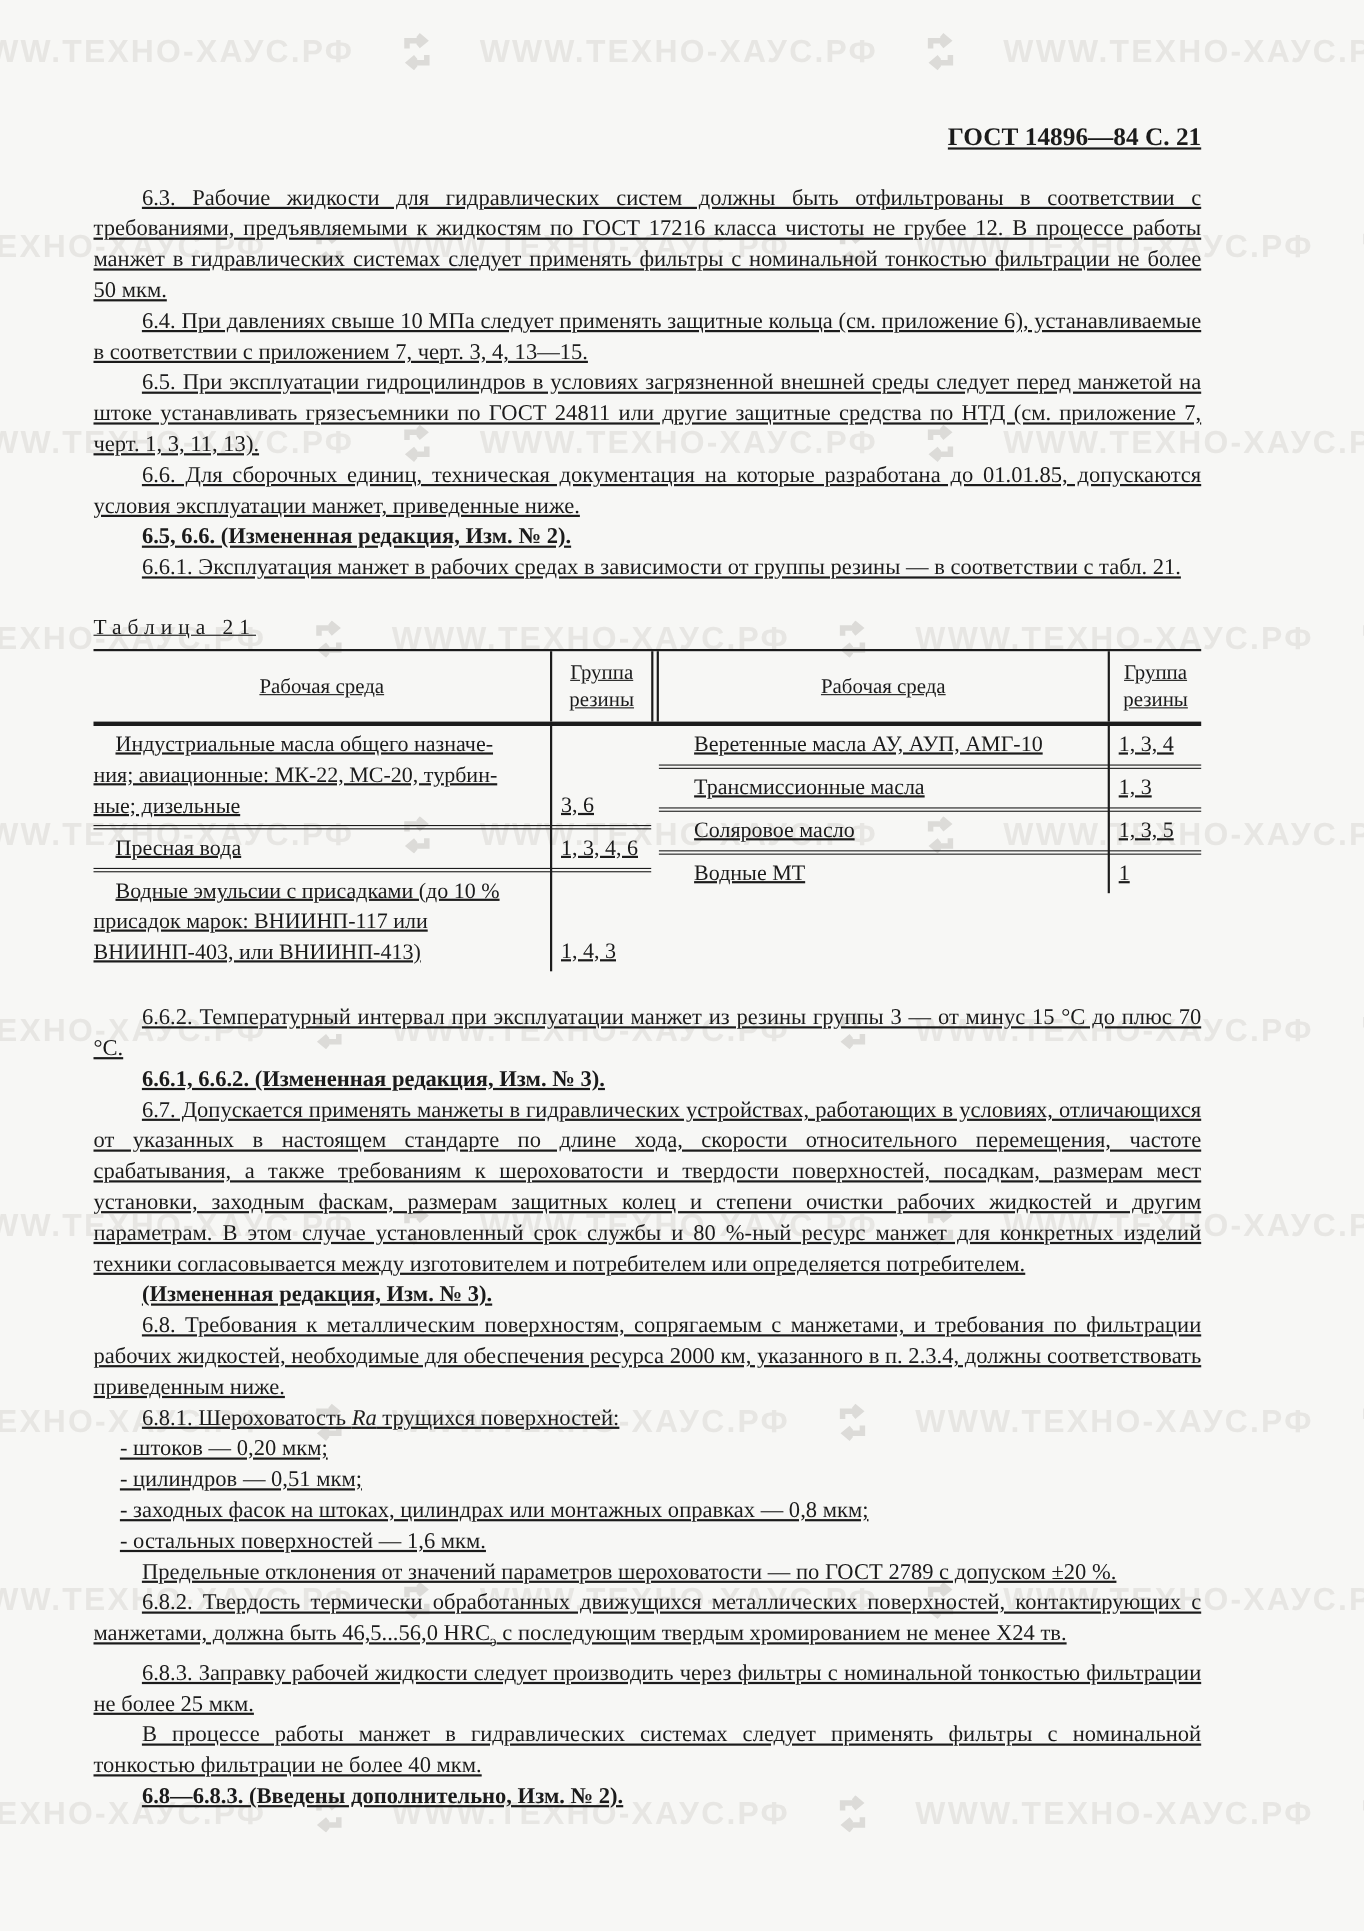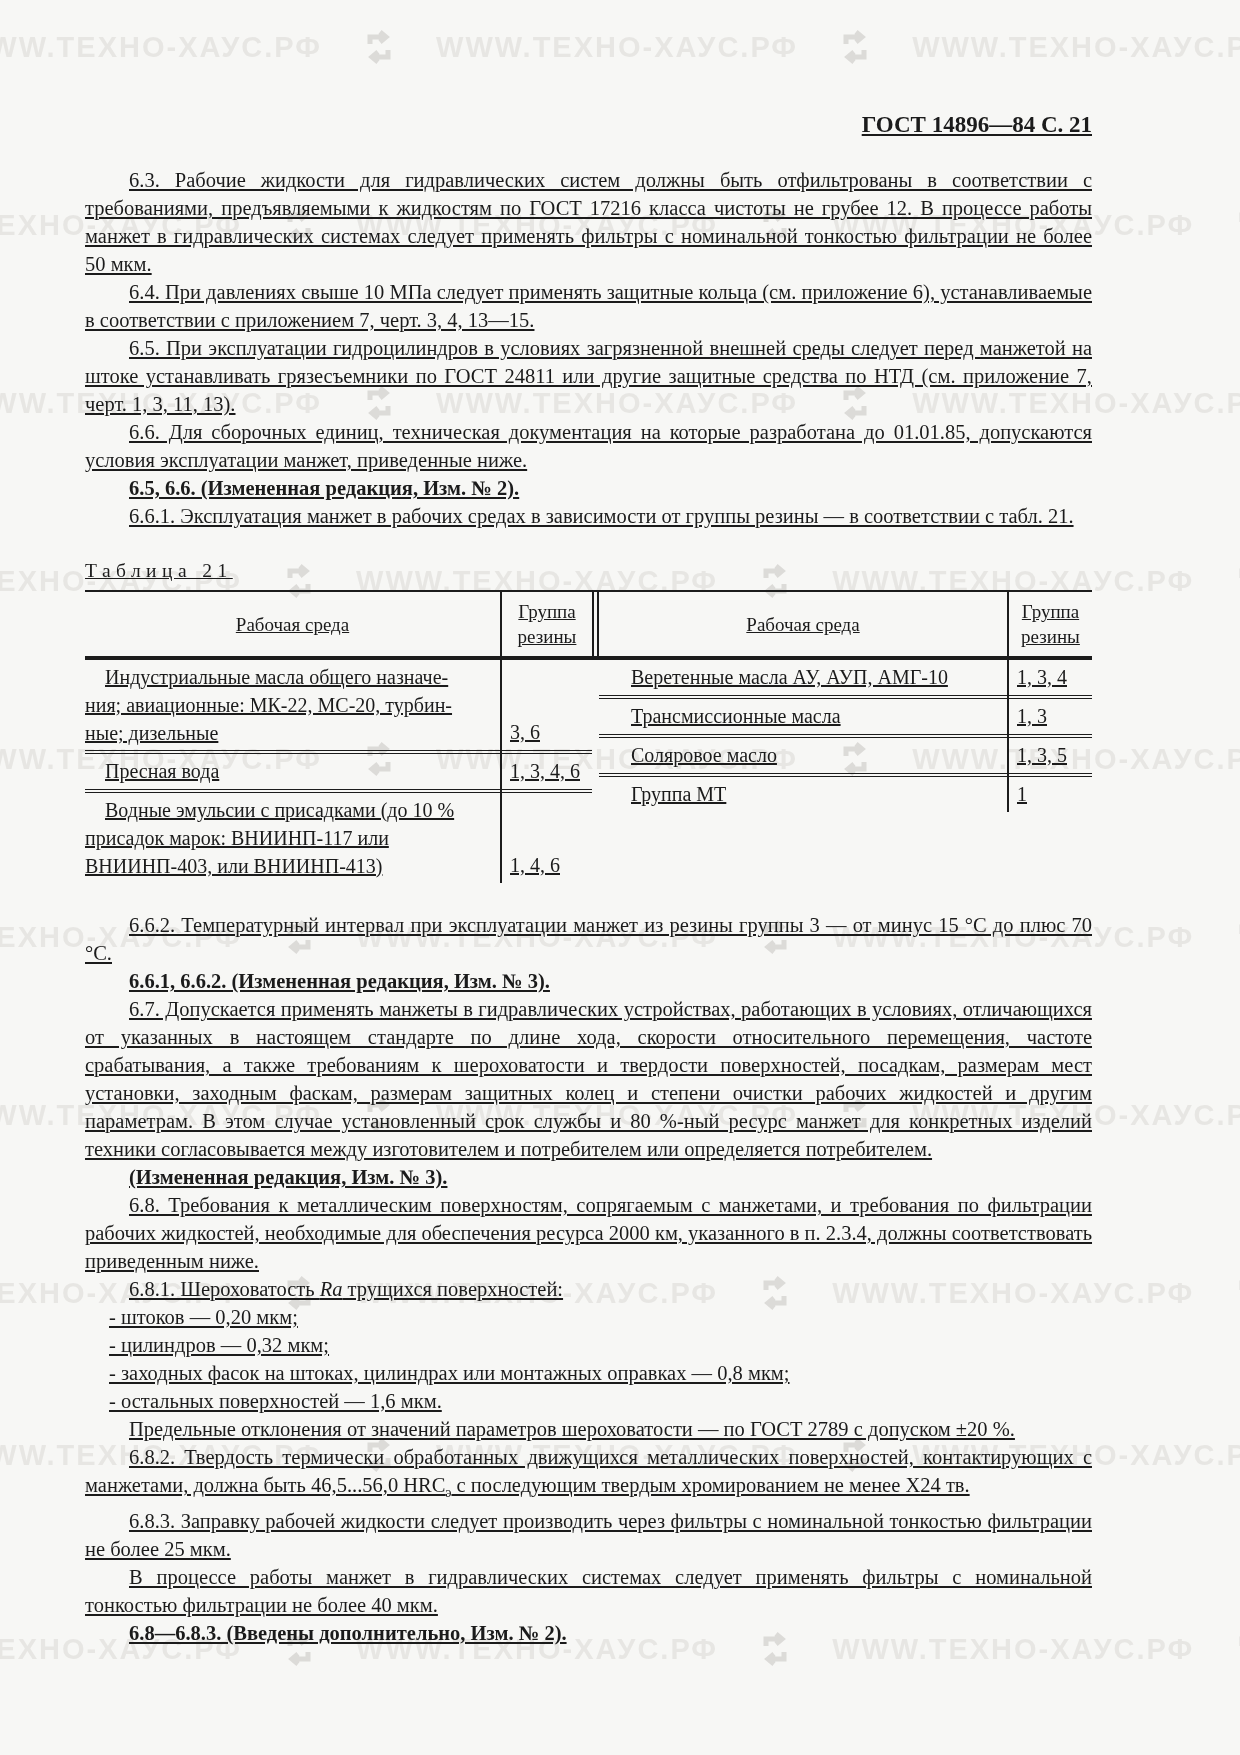--- a/index.html
+++ b/index.html
@@ -259,54 +259,54 @@
           <div class="cell-group">3, 6</div>
         </div>
         <div class="row sep">
           <div class="cell-medium">Пресная вода</div>
           <div class="cell-group">1, 3, 4, 6</div>
         </div>
         <div class="row">
           <div class="cell-medium">Водные эмульсии с присадками (до 10 %
 присадок марок: ВНИИНП-117 или
 ВНИИНП-403, или ВНИИНП-413)</div>
-          <div class="cell-group">1, 4, 6</div>
+          <div class="cell-group">1, 4, 3</div>
         </div>
       </div>
       <div class="mid-div"></div>
       <div class="sub-right">
         <div class="row sep">
           <div class="cell-medium">Веретенные масла АУ, АУП, АМГ-10</div>
           <div class="cell-group">1, 3, 4</div>
         </div>
         <div class="row sep">
           <div class="cell-medium">Трансмиссионные масла</div>
           <div class="cell-group">1, 3</div>
         </div>
         <div class="row sep">
           <div class="cell-medium">Соляровое масло</div>
           <div class="cell-group">1, 3, 5</div>
         </div>
         <div class="row">
-          <div class="cell-medium">Группа МТ</div>
+          <div class="cell-medium">Водные МТ</div>
           <div class="cell-group">1</div>
         </div>
         <div class="filler"></div>
       </div>
     </div>
   </div>
 
   <p class="para first">6.6.2. Температурный интервал при эксплуатации манжет из резины группы 3 — от минус 15 °С до плюс 70 °С.</p>
   <p class="para bold">6.6.1, 6.6.2. (Измененная редакция, Изм. № 3).</p>
   <p class="para">6.7. Допускается применять манжеты в гидравлических устройствах, работающих в условиях, отличающихся от указанных в настоящем стандарте по длине хода, скорости относительного перемещения, частоте срабатывания, а также требованиям к шероховатости и твердости поверхностей, посадкам, размерам мест установки, заходным фаскам, размерам защитных колец и степени очистки рабочих жидкостей и другим параметрам. В этом случае установленный срок службы и 80 %-ный ресурс манжет для конкретных изделий техники согласовывается между изготовителем и потребителем или определяется потребителем.</p>
   <p class="para bold">(Измененная редакция, Изм. № 3).</p>
   <p class="para">6.8. Требования к металлическим поверхностям, сопрягаемым с манжетами, и требования по фильтрации рабочих жидкостей, необходимые для обеспечения ресурса 2000 км, указанного в п. 2.3.4, должны соответствовать приведенным ниже.</p>
   <p class="para"><span>6.8.1. Шероховатость </span><i>Ra</i><span> трущихся поверхностей:</span></p>
   <p class="para list">- штоков — 0,20 мкм;</p>
-  <p class="para list">- цилиндров — 0,32 мкм;</p>
+  <p class="para list">- цилиндров — 0,51 мкм;</p>
   <p class="para list">- заходных фасок на штоках, цилиндрах или монтажных оправках — 0,8 мкм;</p>
   <p class="para list">- остальных поверхностей — 1,6 мкм.</p>
   <p class="para">Предельные отклонения от значений параметров шероховатости — по ГОСТ 2789 с допуском ±20 %.</p>
   <p class="para"><span>6.8.2. Твердость термически обработанных движущихся металлических поверхностей, контактирующих с манжетами, должна быть 46,5...56,0 HRC</span><sub>э</sub><span> с последующим твердым хромированием не менее Х24 тв.</span></p>
   <p class="para">6.8.3. Заправку рабочей жидкости следует производить через фильтры с номинальной тонкостью фильтрации не более 25 мкм.</p>
   <p class="para">В процессе работы манжет в гидравлических системах следует применять фильтры с номинальной тонкостью фильтрации не более 40 мкм.</p>
   <p class="para bold">6.8—6.8.3. (Введены дополнительно, Изм. № 2).</p>
 
 </div>
 

